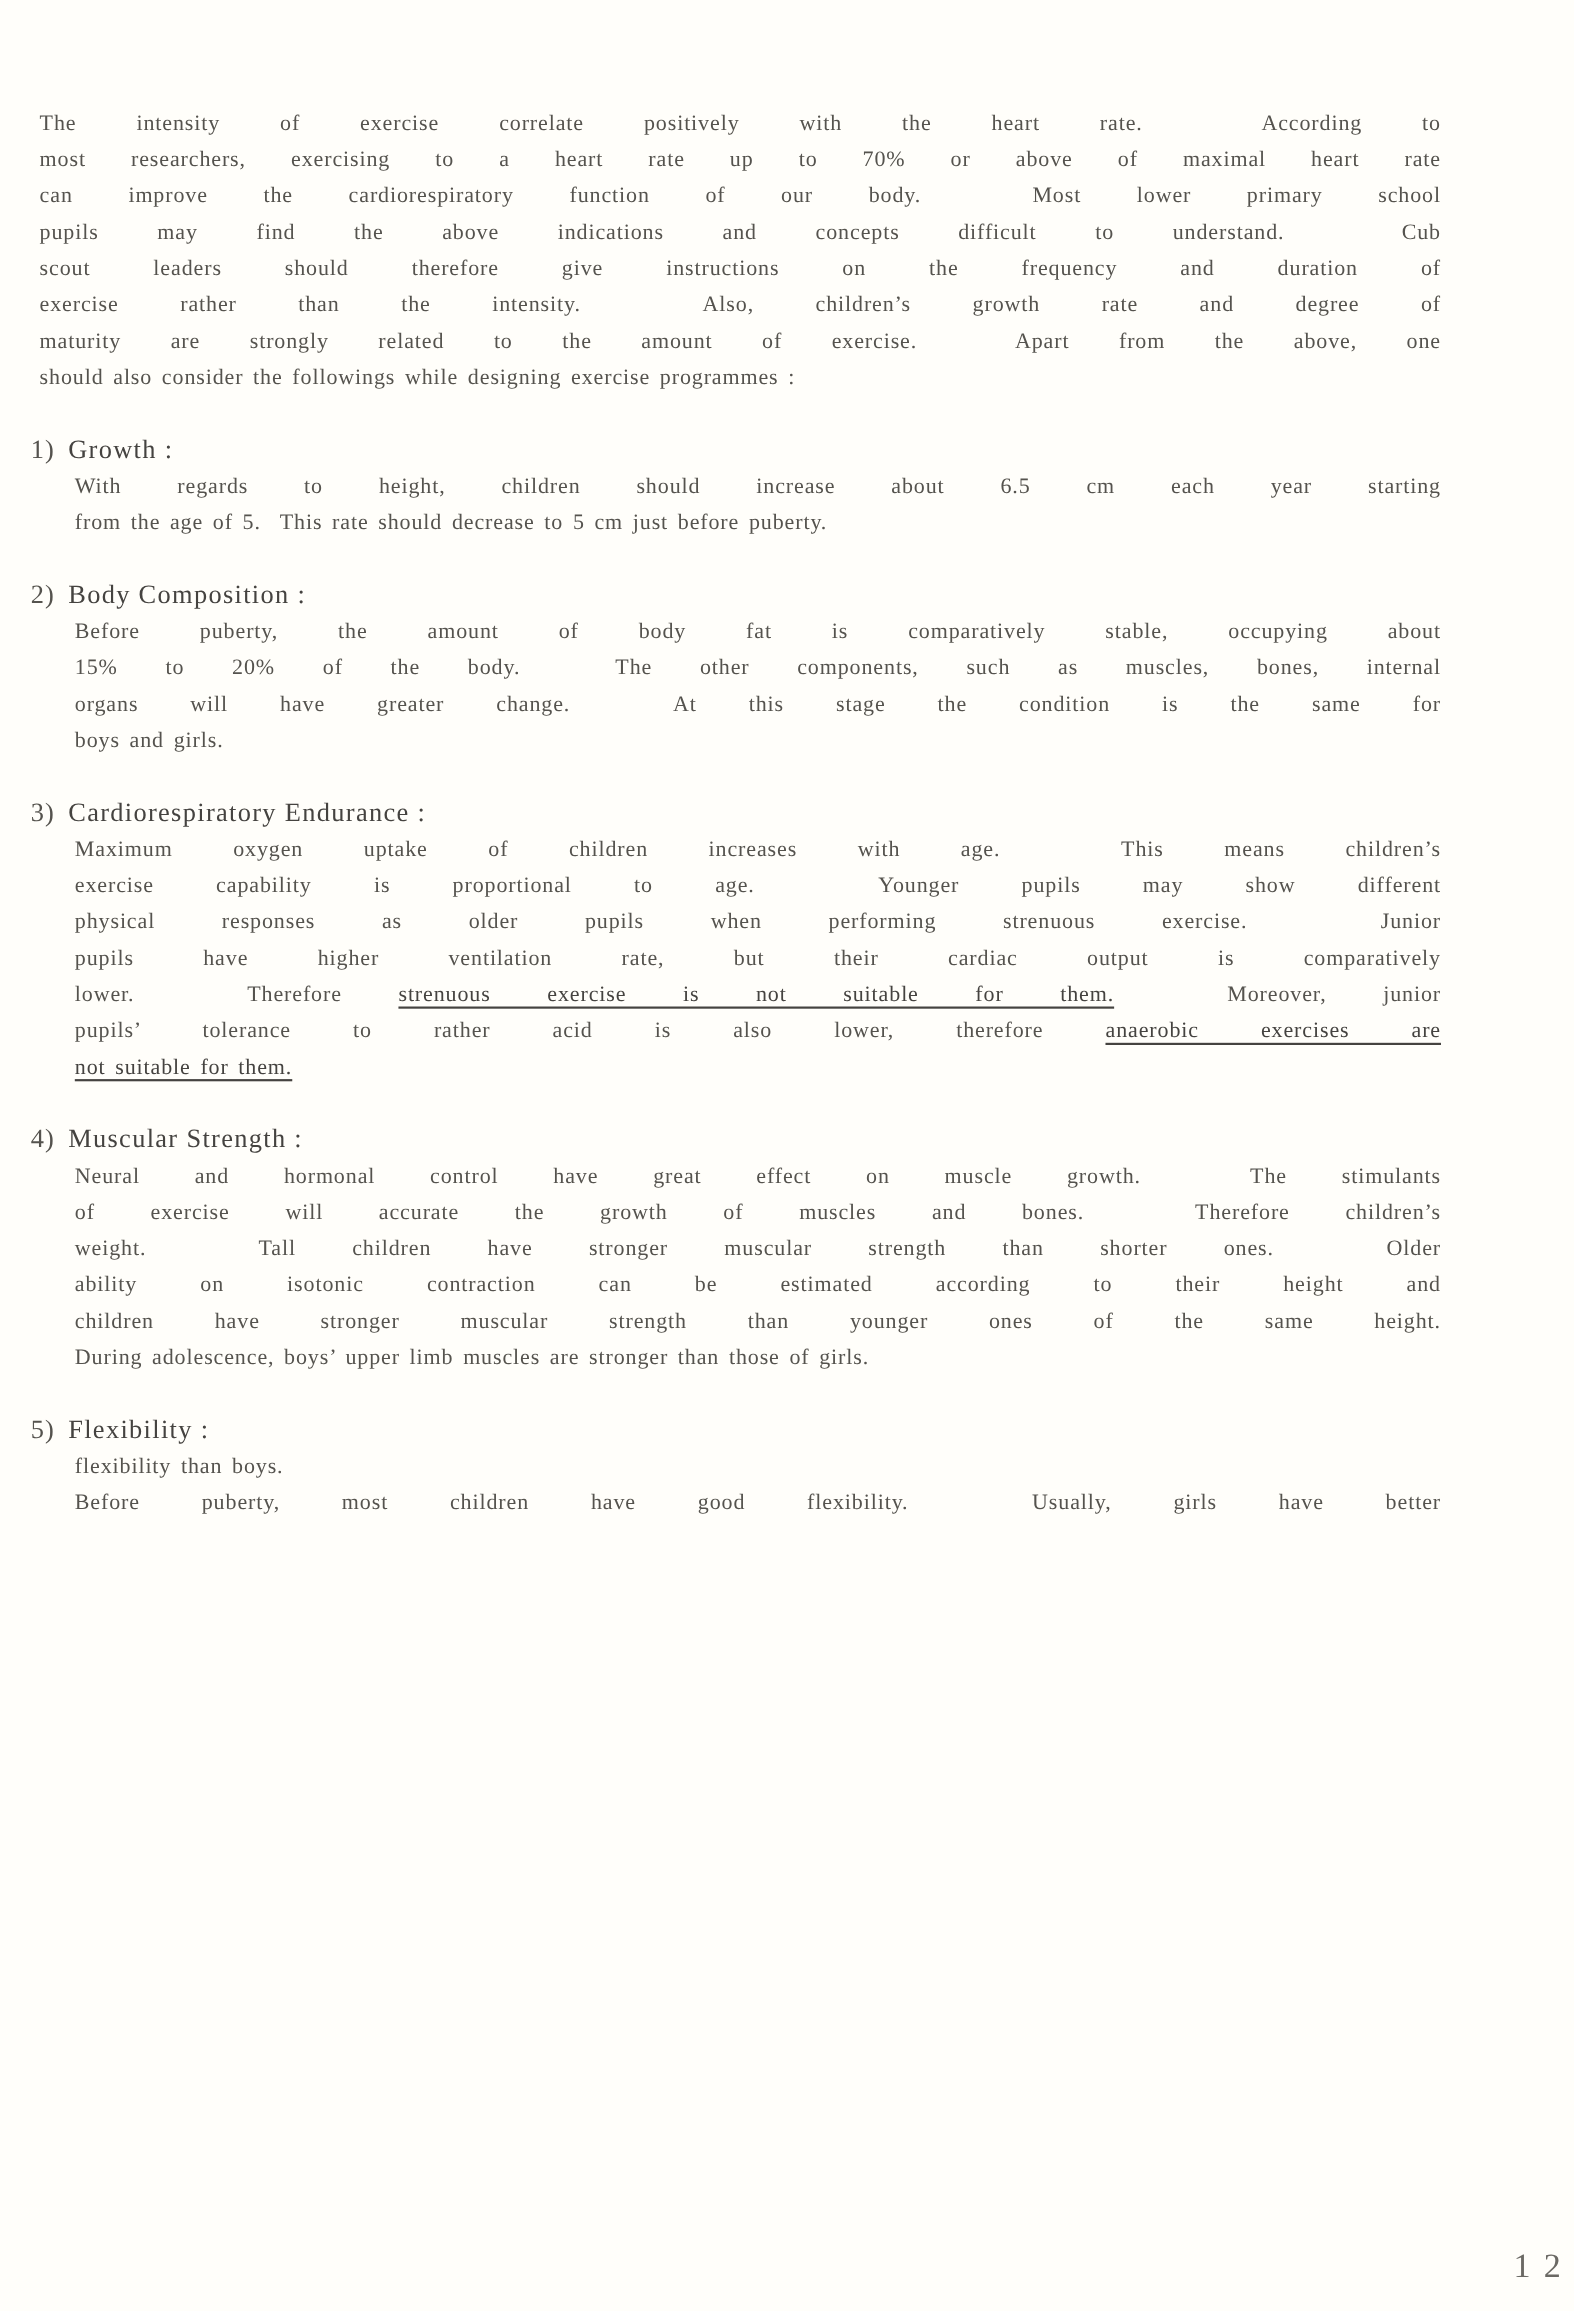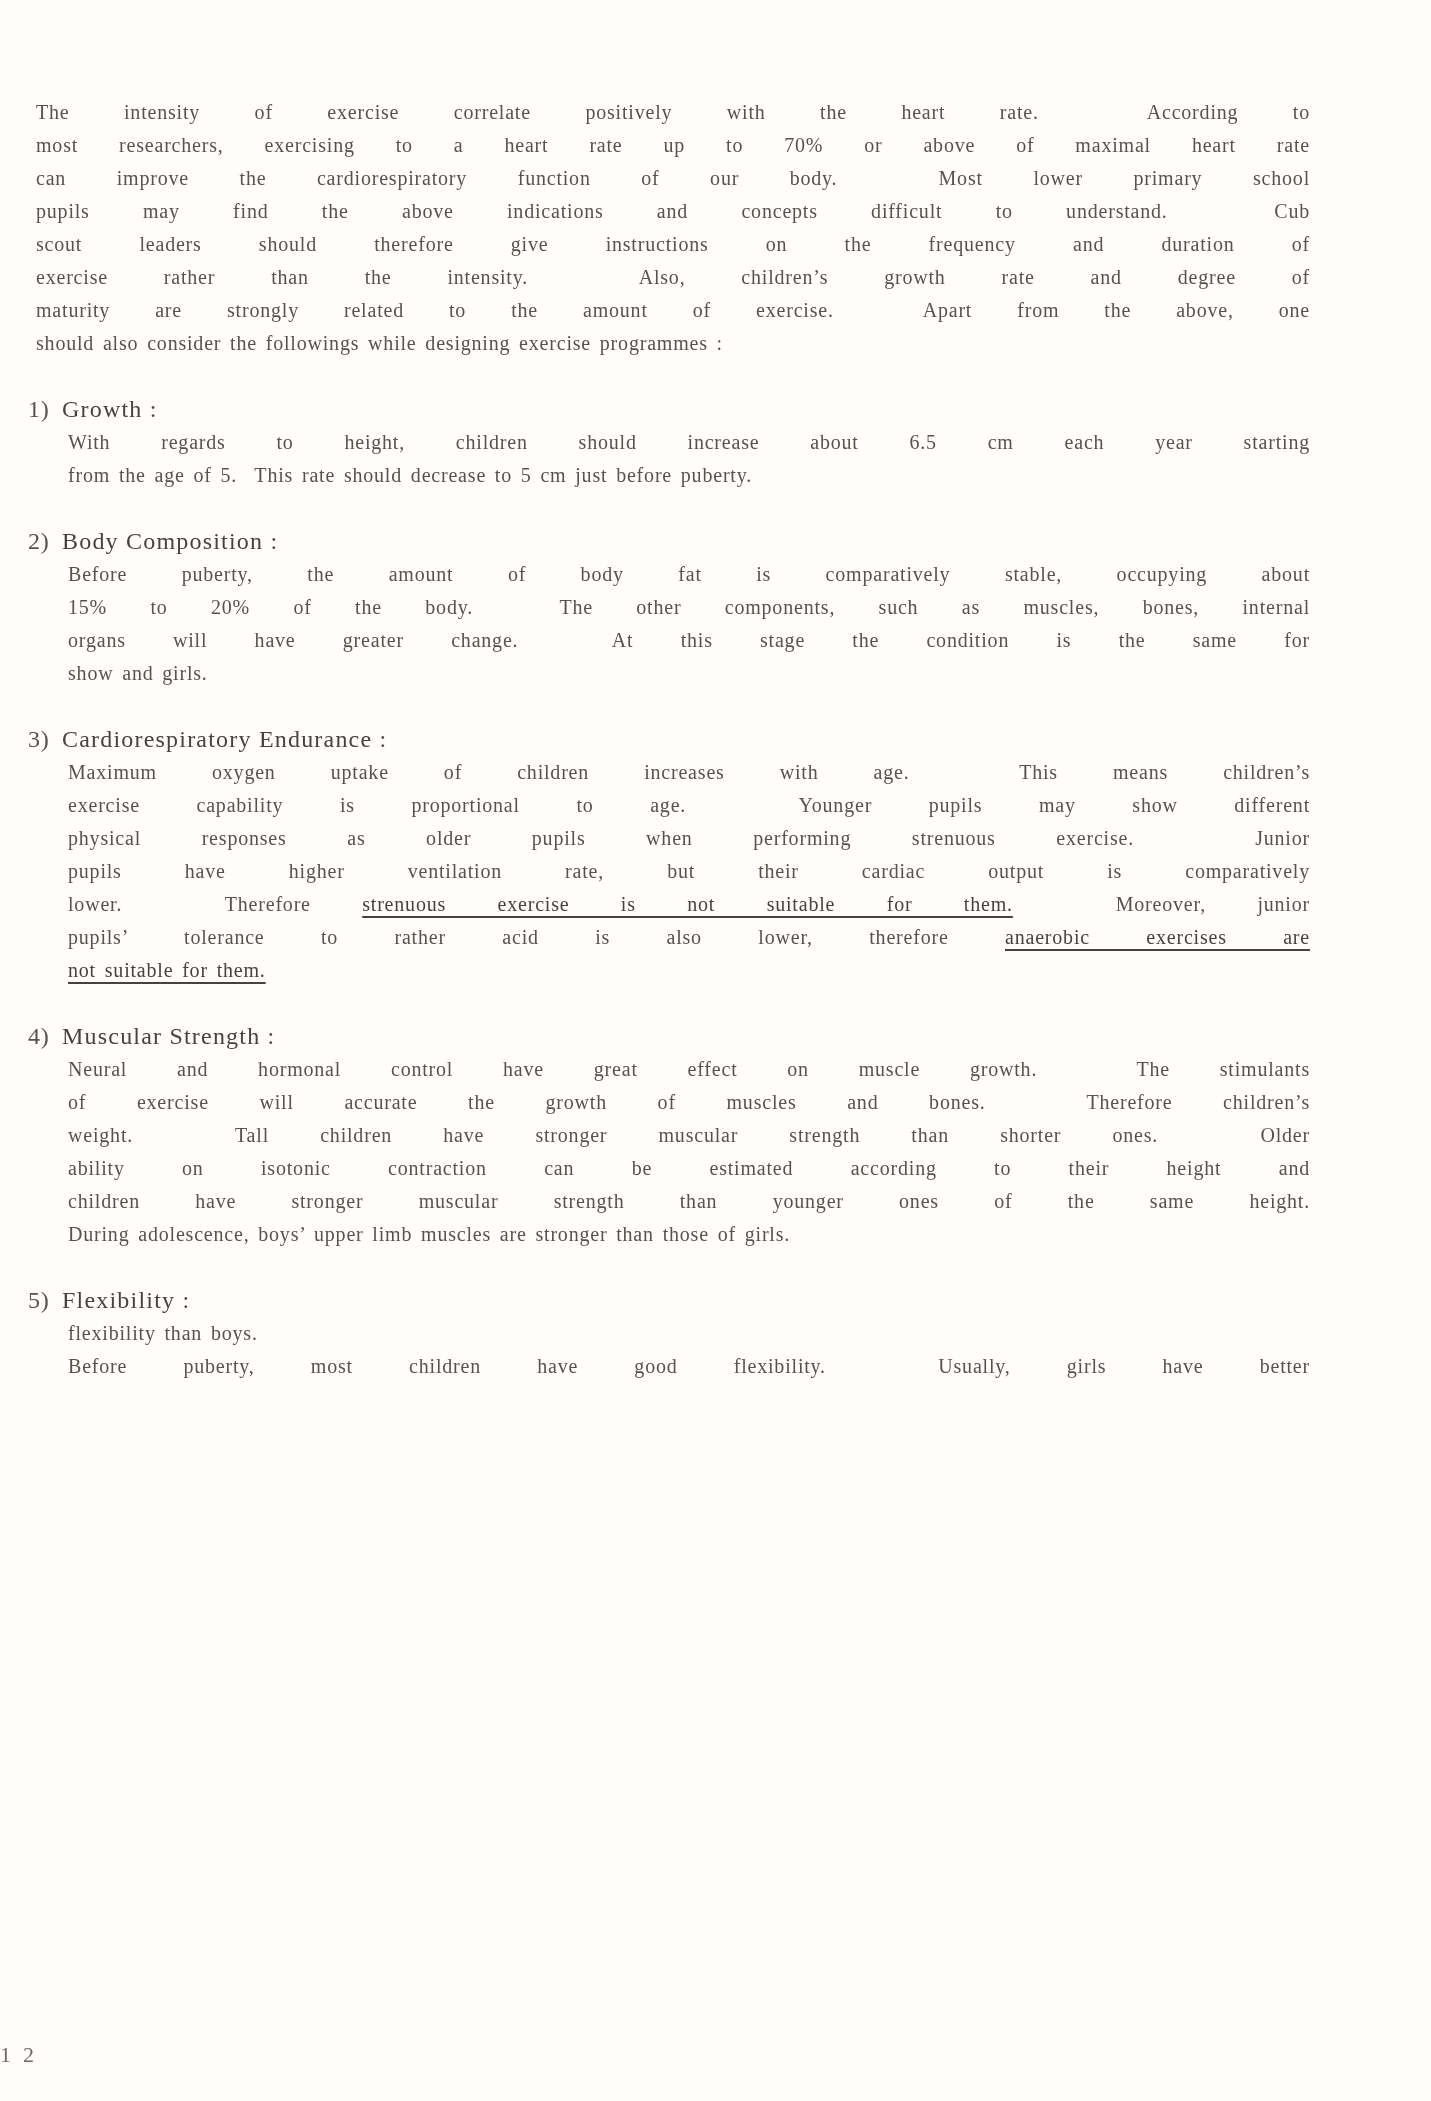--- a/index.html
+++ b/index.html
@@ -53,22 +53,22 @@
   .sec-head .title {
     font-weight: normal;
     color: var(--head-color, #454340);
     letter-spacing: 1.2px;
   }
   .sec-body { margin-left: 32px; width: 1242px; }
   .pageno {
     position: absolute;
     left: 0; right: 0;
     top: 2042px;
-    text-align: left;
-    font-size: 22px;
+    text-align: right;
+    font-size: 31px;
     letter-spacing: 12px;
     color: #6b6964;
   }
 </style>
 </head>
 <body style="--page-bg: #fffefa; --text-color: #55534e; --head-color: #454340;">
 
 <div class="page">
   <div class="content">
     <div class="intro">
@@ -89,21 +89,21 @@
             <div class="line no-j">from the age of 5.&nbsp; This rate should decrease to 5 cm just before puberty.</div>
           </div>
   </section>
 
   <section class="section">
     <div class="sec-head"><span class="num">2)</span><span class="title">Body Composition :</span></div>
     <div class="sec-body">
             <div class="line">Before puberty, the amount of body fat is comparatively stable, occupying about</div>
             <div class="line">15% to 20% of the body.&nbsp; The other components, such as muscles, bones, internal</div>
             <div class="line">organs will have greater change.&nbsp; At this stage the condition is the same for</div>
-            <div class="line no-j">show and girls.</div>
+            <div class="line no-j">boys and girls.</div>
           </div>
   </section>
 
   <section class="section">
     <div class="sec-head"><span class="num">3)</span><span class="title">Cardiorespiratory Endurance :</span></div>
     <div class="sec-body">
             <div class="line">Maximum oxygen uptake of children increases with age.&nbsp; This means children’s</div>
             <div class="line">exercise capability is proportional to age.&nbsp; Younger pupils may show different</div>
             <div class="line">physical responses as older pupils when performing strenuous exercise.&nbsp; Junior</div>
             <div class="line">pupils have higher ventilation rate, but their cardiac output is comparatively</div>

